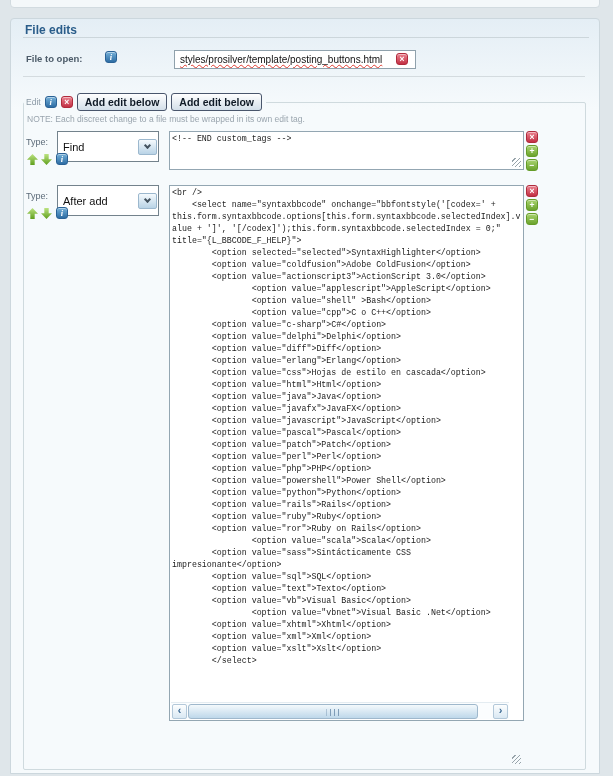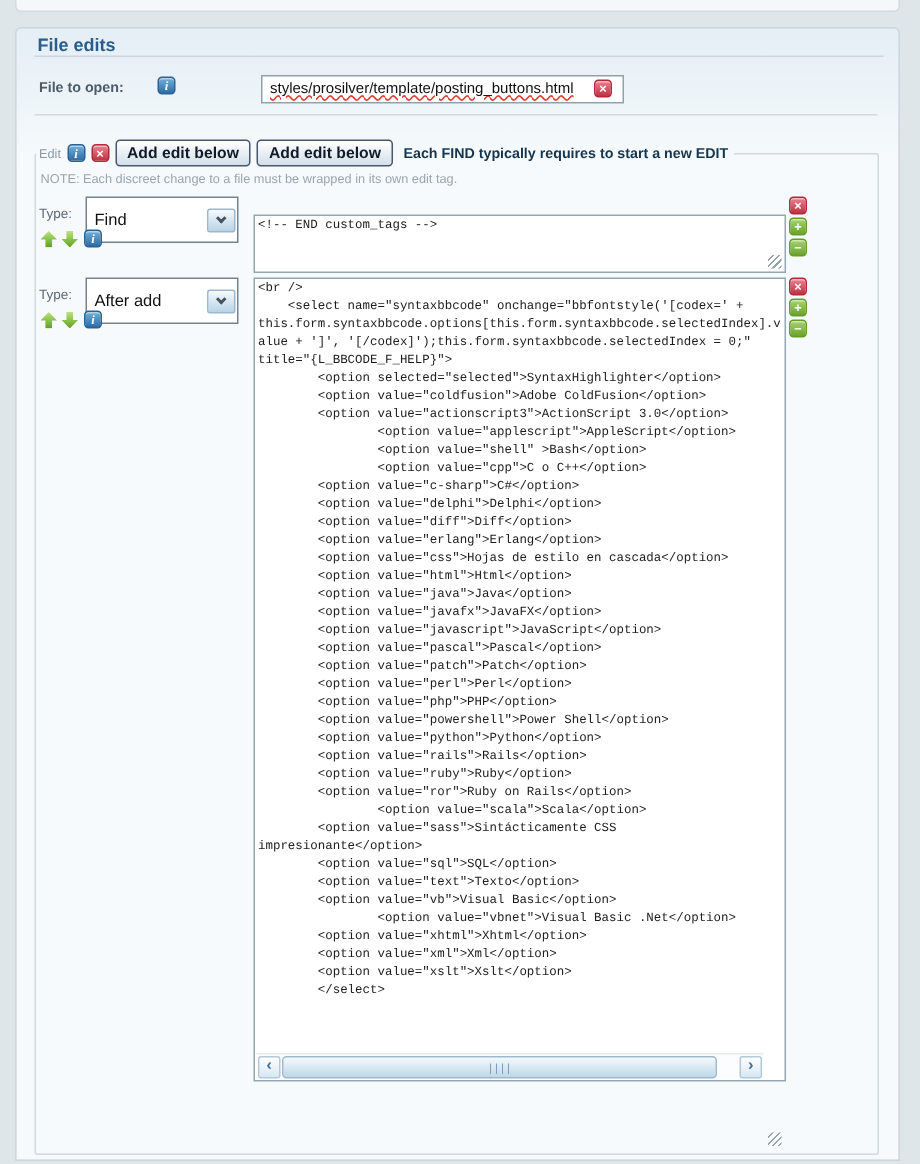--- a/index.html
+++ b/index.html
@@ -161,36 +161,35 @@
   <span class="ico ico-red file-delete">×</span>
   <div class="file-sep"></div>
 
   <fieldset class="edit-fieldset">
     <legend>
       <span>Edit</span>
       <span class="ico ico-info">i</span>
       <span class="ico ico-red">×</span>
       <button class="btn">Add edit below</button>
       <button class="btn">Add edit below</button>
-      <span class="legend-hint">Each FIND typically requires to start a new EDIT</span>
     </legend>
     <div class="note">NOTE: Each discreet change to a file must be wrapped in its own edit tag.</div>
   </fieldset>
 
   <div class="type-label" style="left:15px; top:118px;">Type:</div>
   <div class="sel" style="left:46px; top:112px;">
     <span class="sel-val">Find</span>
     <span class="sel-btn">
         <span class="chev-down"></span>
       </span>
   </div>
   <span class="arrow-ico arrow-up" style="left:16px; top:135px;"></span>
   <span class="arrow-ico arrow-down" style="left:30px; top:135px;"></span>
   <span class="ico ico-info row-info" style="left:45px; top:134px;">i</span>
-  <div class="code-area" style="top:124px; height:39px;"><span>&lt;!-- END custom_tags --&gt;</span><span class="grip"></span></div>
+  <div class="code-area" style="top:112px; height:39px;"><span>&lt;!-- END custom_tags --&gt;</span><span class="grip"></span></div>
   <div class="icon-stack" style="top:112px;">
     <span class="ico ico-red">×</span>
     <span class="ico ico-green">+</span>
     <span class="ico ico-green">−</span>
   </div>
 
   <div class="type-label" style="left:15px; top:172px;">Type:</div>
   <div class="sel" style="left:46px; top:166px;">
     <span class="sel-val">After add</span>
     <span class="sel-btn">

